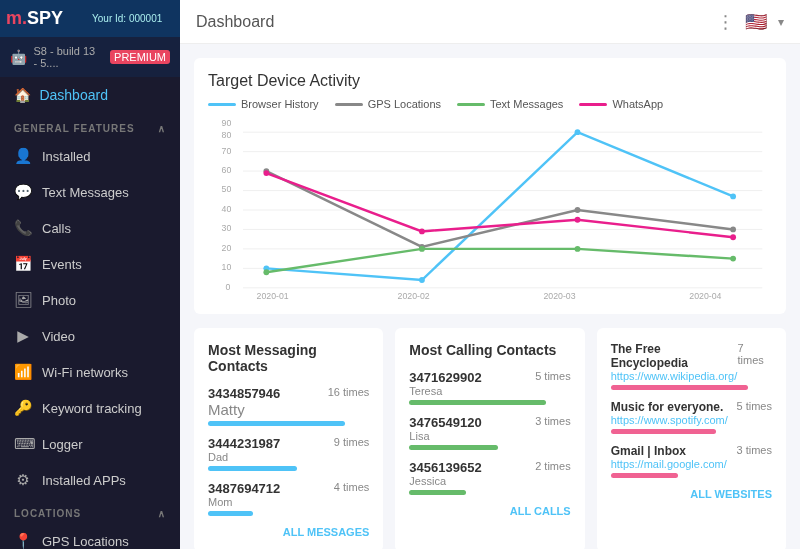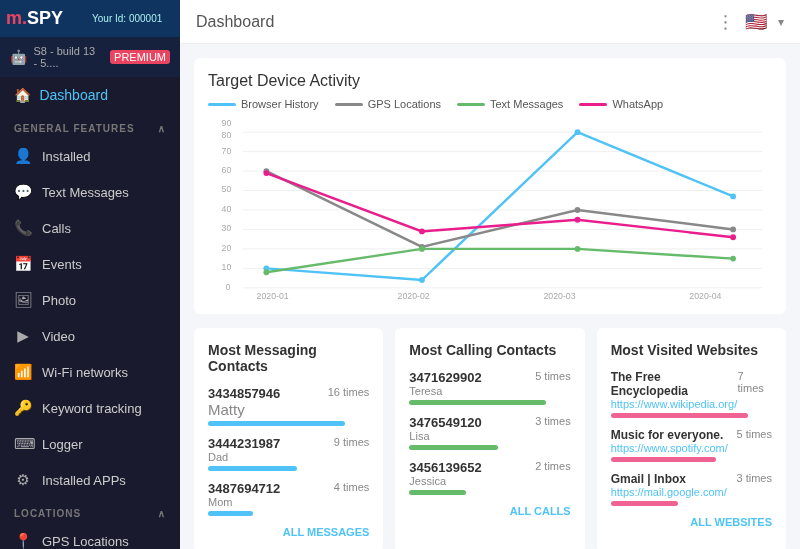--- a/index.html
+++ b/index.html
@@ -291,21 +291,20 @@
             </div>
             <span class="contact-count">2 times</span>
           </div>
           <div class="progress-bar bar-green" style="width:35%;"></div>
         </div>
 
         <div class="all-link">ALL CALLS</div>
       </div>
 
       <div class="card">
-        <div class="card-title">Most Visited Websites</div>
 
         <div class="website-item">
           <div class="website-count-row">
             <div>
               <div class="website-title">The Free Encyclopedia</div>
               <div class="website-url">https://www.wikipedia.org/</div>
             </div>
             <span class="website-count">7 times</span>
           </div>
           <div class="progress-bar bar-pink" style="width:85%;margin-top:3px;"></div>

